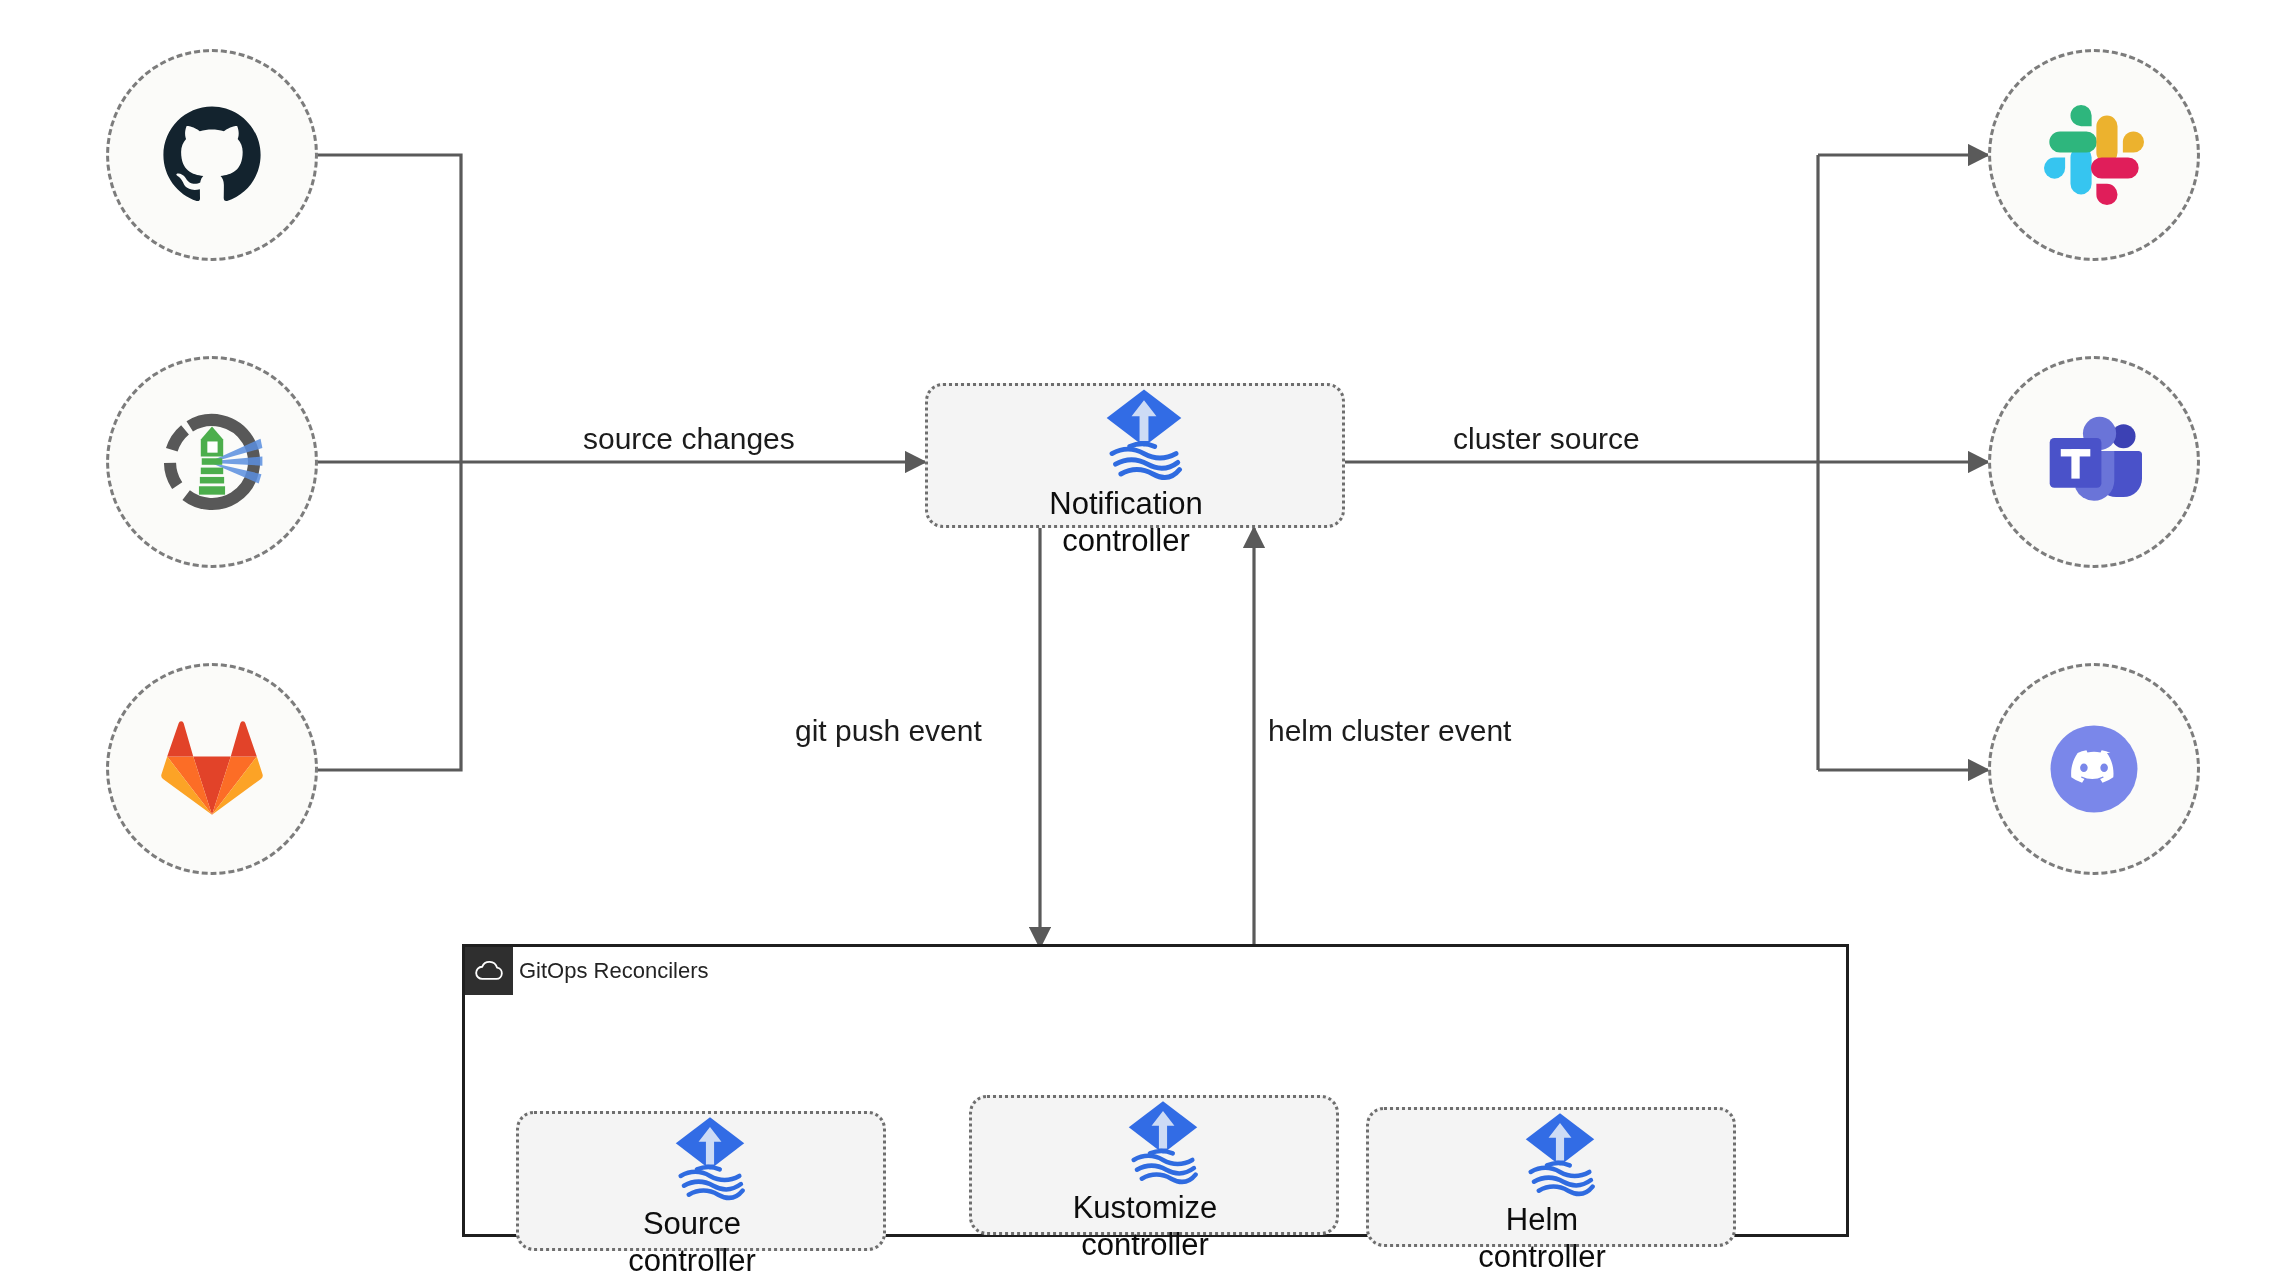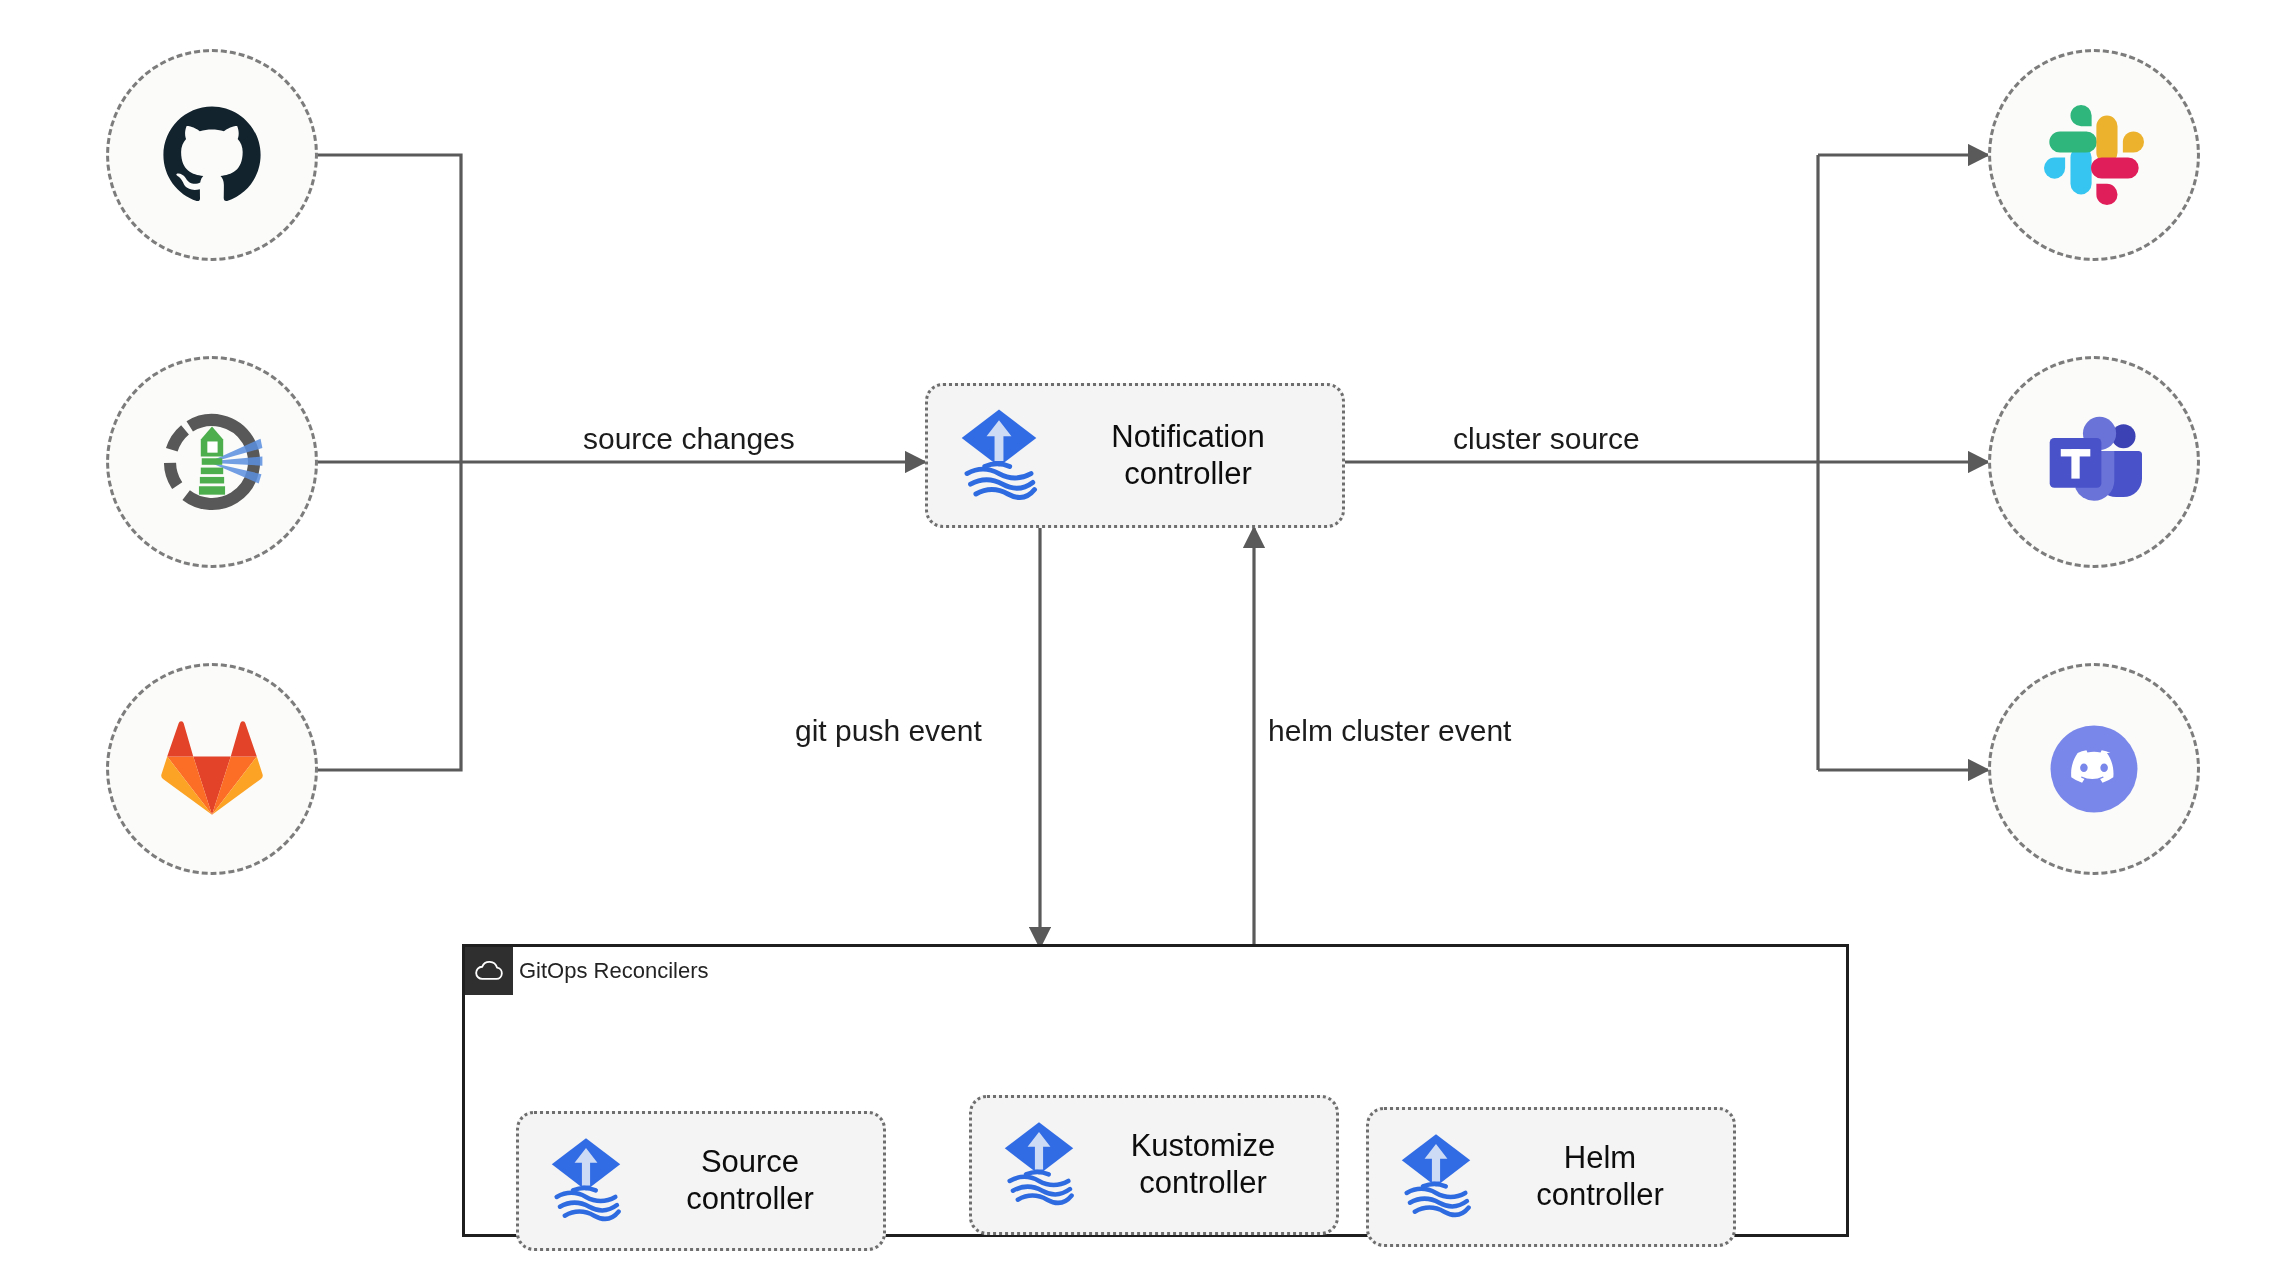--- a/index.html
+++ b/index.html
@@ -44,21 +44,21 @@
   .circle-node svg { display: block; }
 
   
   .ctrl-box {
     position: absolute;
     background: #f4f4f4;
     border: 3px dotted #6e6e6e;
     border-radius: 18px;
     box-sizing: border-box;
     display: flex;
-    flex-direction: row;
+    flex-direction: column;
     align-items: center;
     justify-content: flex-start;
   }
   .ctrl-icon {
     flex: 0 0 auto;
     margin-left: 26px;
     margin-right: 8px;
   }
   .ctrl-label {
     flex: 1 1 auto;

